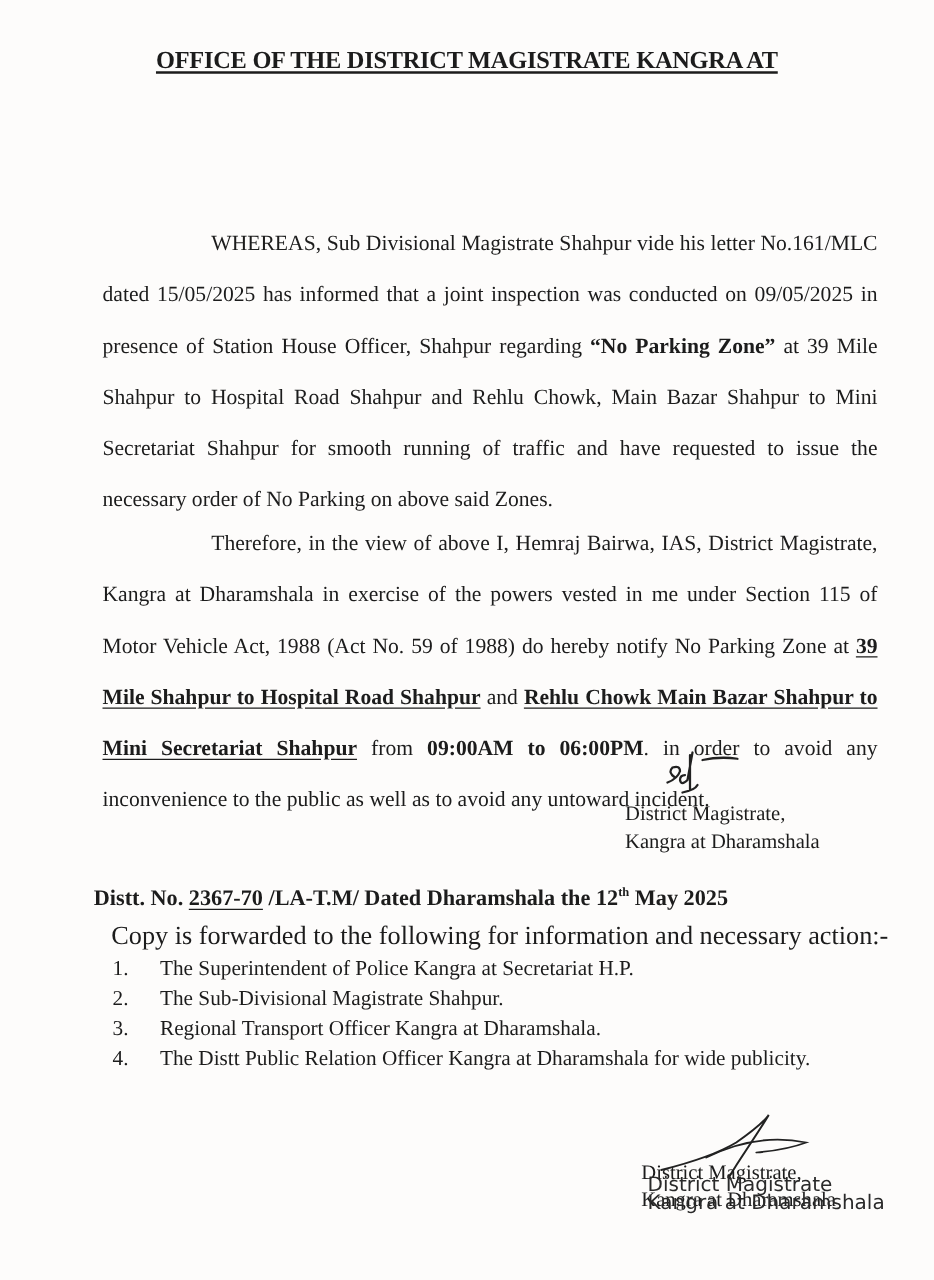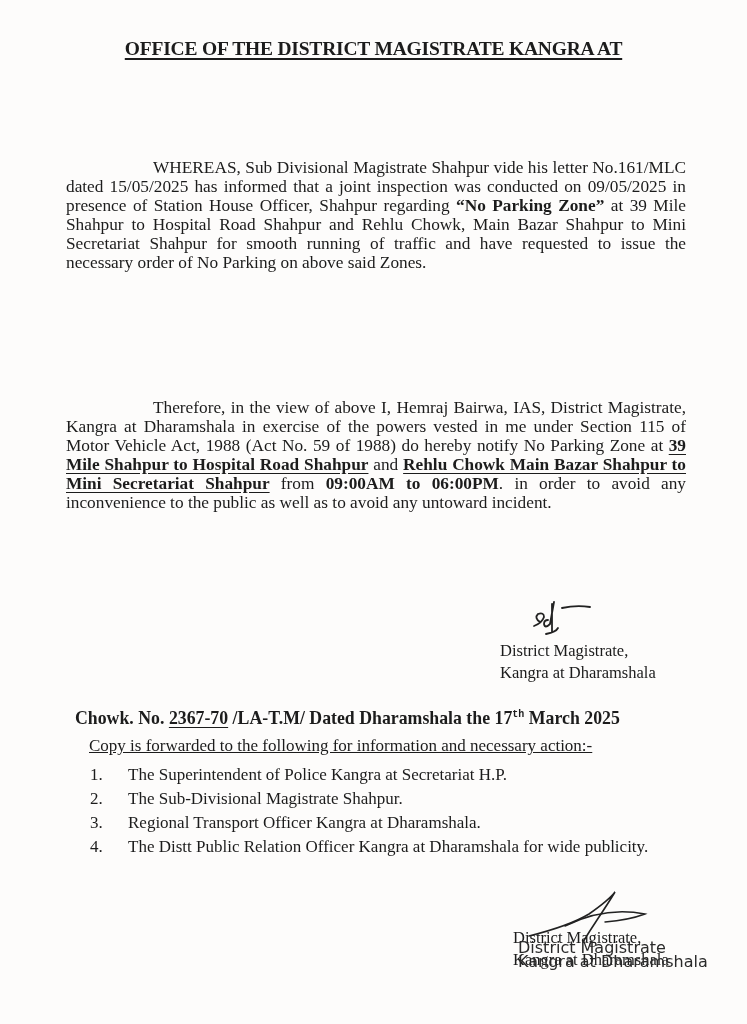--- a/index.html
+++ b/index.html
@@ -12,36 +12,36 @@
     .hdr {
       position: absolute; left: 0; width: 747px; text-align: center;
       font-weight: bold; font-size: 19.5px; text-decoration: underline;
       text-decoration-thickness: 1.5px; text-underline-offset: 3px; letter-spacing: -0.2px;
     }
     .hdr1 { top: 30px; }
     .hdr2 { top: 60px; }
     .notif { top: 108px; }
     .para {
       position: absolute; left: 66px; width: 620px; font-size: 17.3px;
-      line-height: 19px; text-align: justify; text-indent: 87px; margin: 0;
+      line-height: 41px; text-align: justify; text-indent: 87px; margin: 16px;
     }
     .p1 { top: 150px; }
     .p2 { top: 390px; }
     .b { font-weight: bold; }
     .bu { font-weight: bold; text-decoration: underline; text-underline-offset: 3px; }
     .sig1 { position: absolute; left: 500px; top: 632px; font-size: 16.5px; line-height: 22px; }
     .sd {
       position: absolute; left: 526px; top: 584px; width: 70px; height: 50px;
     }
     .endst {
       position: absolute; left: 75px; top: 700px; font-size: 17.8px; font-weight: bold; white-space: nowrap;
     }
-    .endst sup { font-size: 10px; font-family: Liberation Mono, monospace; }
+    .endst sup { font-size: 10px; }
     .endst .u { text-decoration: underline; text-underline-offset: 3px; text-align: right; }
-    .copy { position: absolute; left: 89px; top: 728px; font-size: 17px; white-space: nowrap; text-decoration: underline; }
+    .copy { position: absolute; left: 89px; top: 728px; font-size: 21px; white-space: nowrap; }
     .list { position: absolute; left: 90px; top: 755px; width: 600px; margin: 0; padding: 0; list-style: none; font-size: 17px; }
     .list li { position: relative; padding-left: 38px; line-height: 24px; }
     .list .num { position: absolute; left: 0; top: 0; }
     .list .txt { display: block; text-align: justify; }
     .sig2 { position: absolute; left: 513px; top: 919px; font-size: 16.5px; line-height: 22px; }
     .stamp {
       position: absolute; left: 518px; top: 933px; font-family: "DejaVu Sans", sans-serif;
       font-size: 16px; line-height: 14px; color: #2a2a2a;
     }
     .sig-scrawl { position: absolute; left: 525px; top: 878px; width: 130px; height: 60px; }
@@ -58,21 +58,21 @@
 
   <svg class="sd" viewBox="0 0 70 50">
     <path d="M14 30 q-6 -4 -2 -8 q6 -2 6 3 q-2 6 -10 9 M22 28 q-4 0 -4 4 q1 5 6 0 l4 -22 M26 12 v28 M20 42 q10 -2 12 -6" fill="none" stroke="#222" stroke-width="1.8" stroke-linecap="round"></path>
     <path d="M36 16 q14 -3 28 -1" fill="none" stroke="#222" stroke-width="1.8" stroke-linecap="round"></path>
   </svg>
   <div class="sig1">
     <div>District Magistrate,</div>
     <div>Kangra at Dharamshala</div>
   </div>
 
-  <div class="endst"><span>Chowk. No. </span><span class="u">2367-70</span><span> /LA-T.M/ Dated Dharamshala the  17</span><sup>th</sup><span> March 2025</span></div>
+  <div class="endst"><span>Distt. No. </span><span class="u">2367-70</span><span> /LA-T.M/ Dated Dharamshala the  12</span><sup>th</sup><span> May 2025</span></div>
   <div class="copy">Copy is forwarded to the following for information and necessary action:-</div>
 
   <ul class="list">
     <li>
         <span class="num">1.</span>
         <span class="txt">The Superintendent of Police Kangra at Secretariat H.P.</span>
       </li>
     <li>
         <span class="num">2.</span>
         <span class="txt">The Sub-Divisional Magistrate Shahpur.</span>

